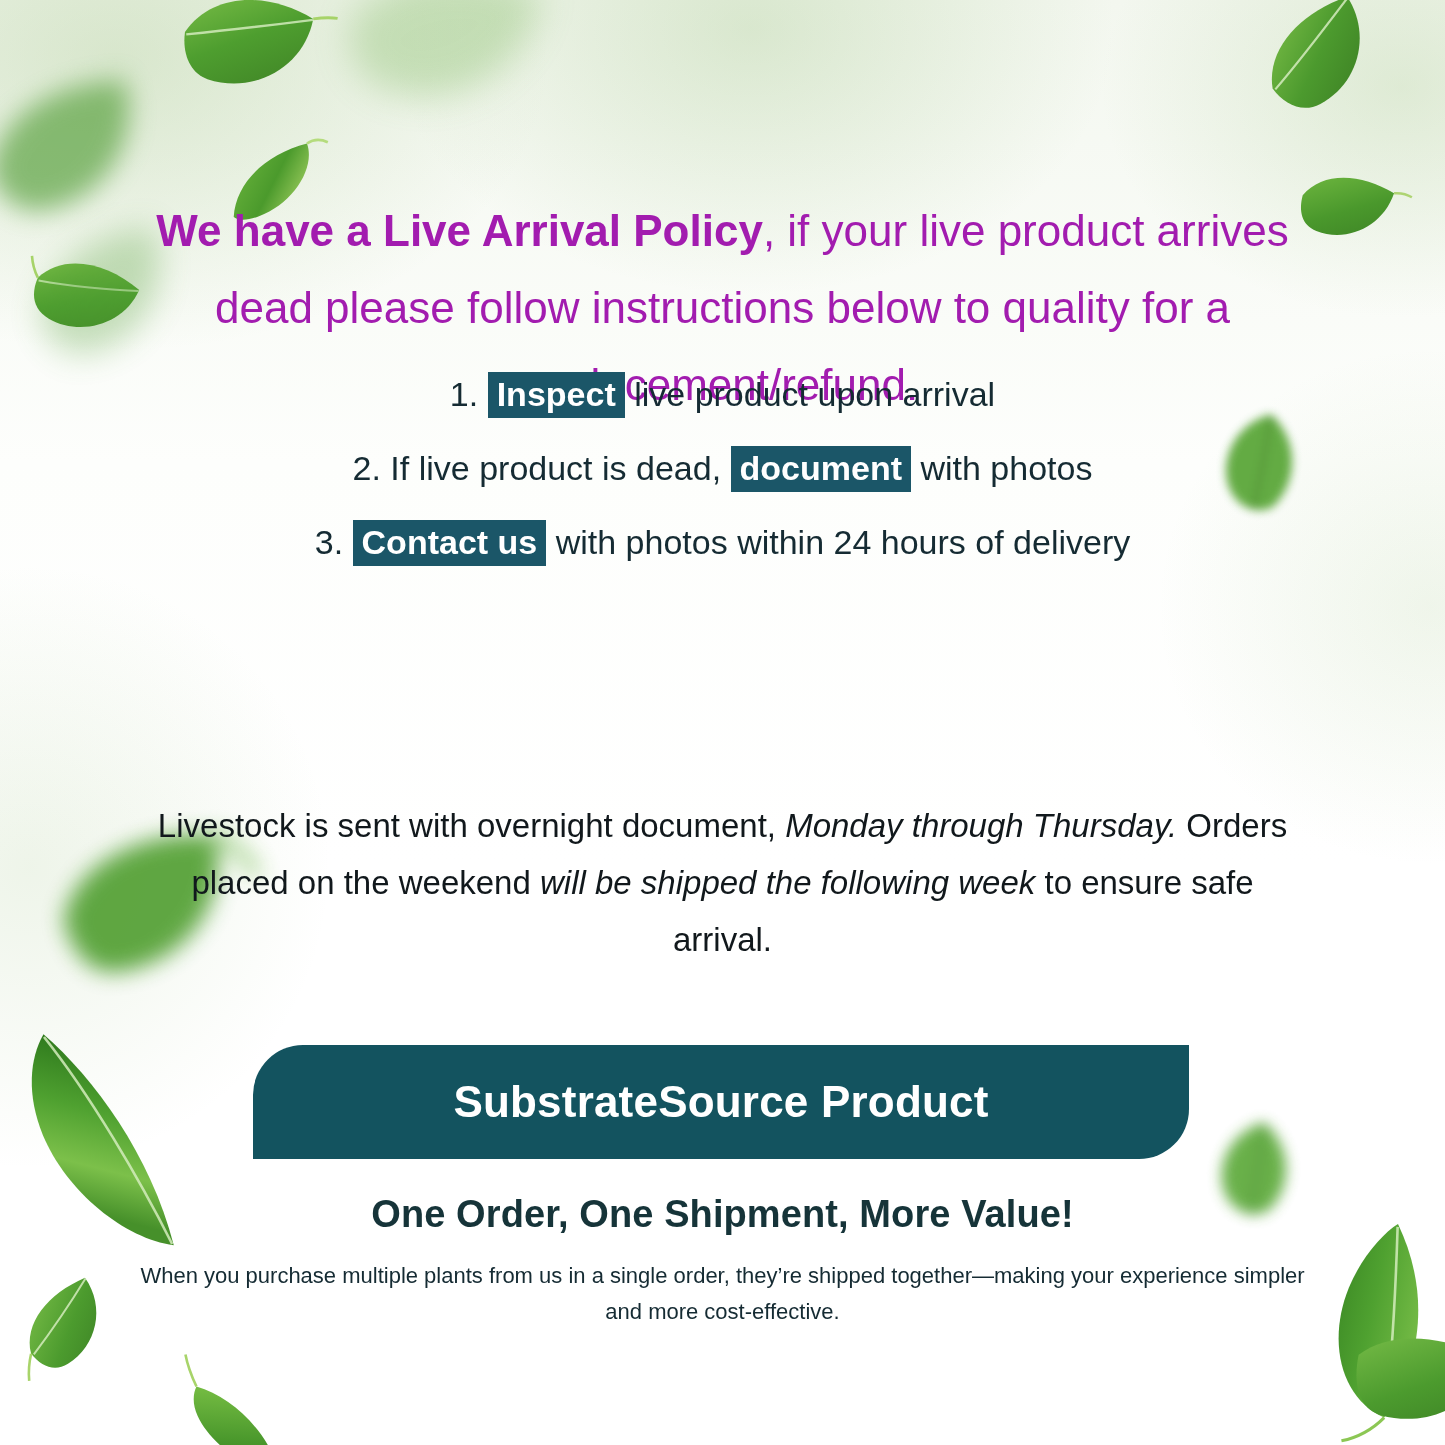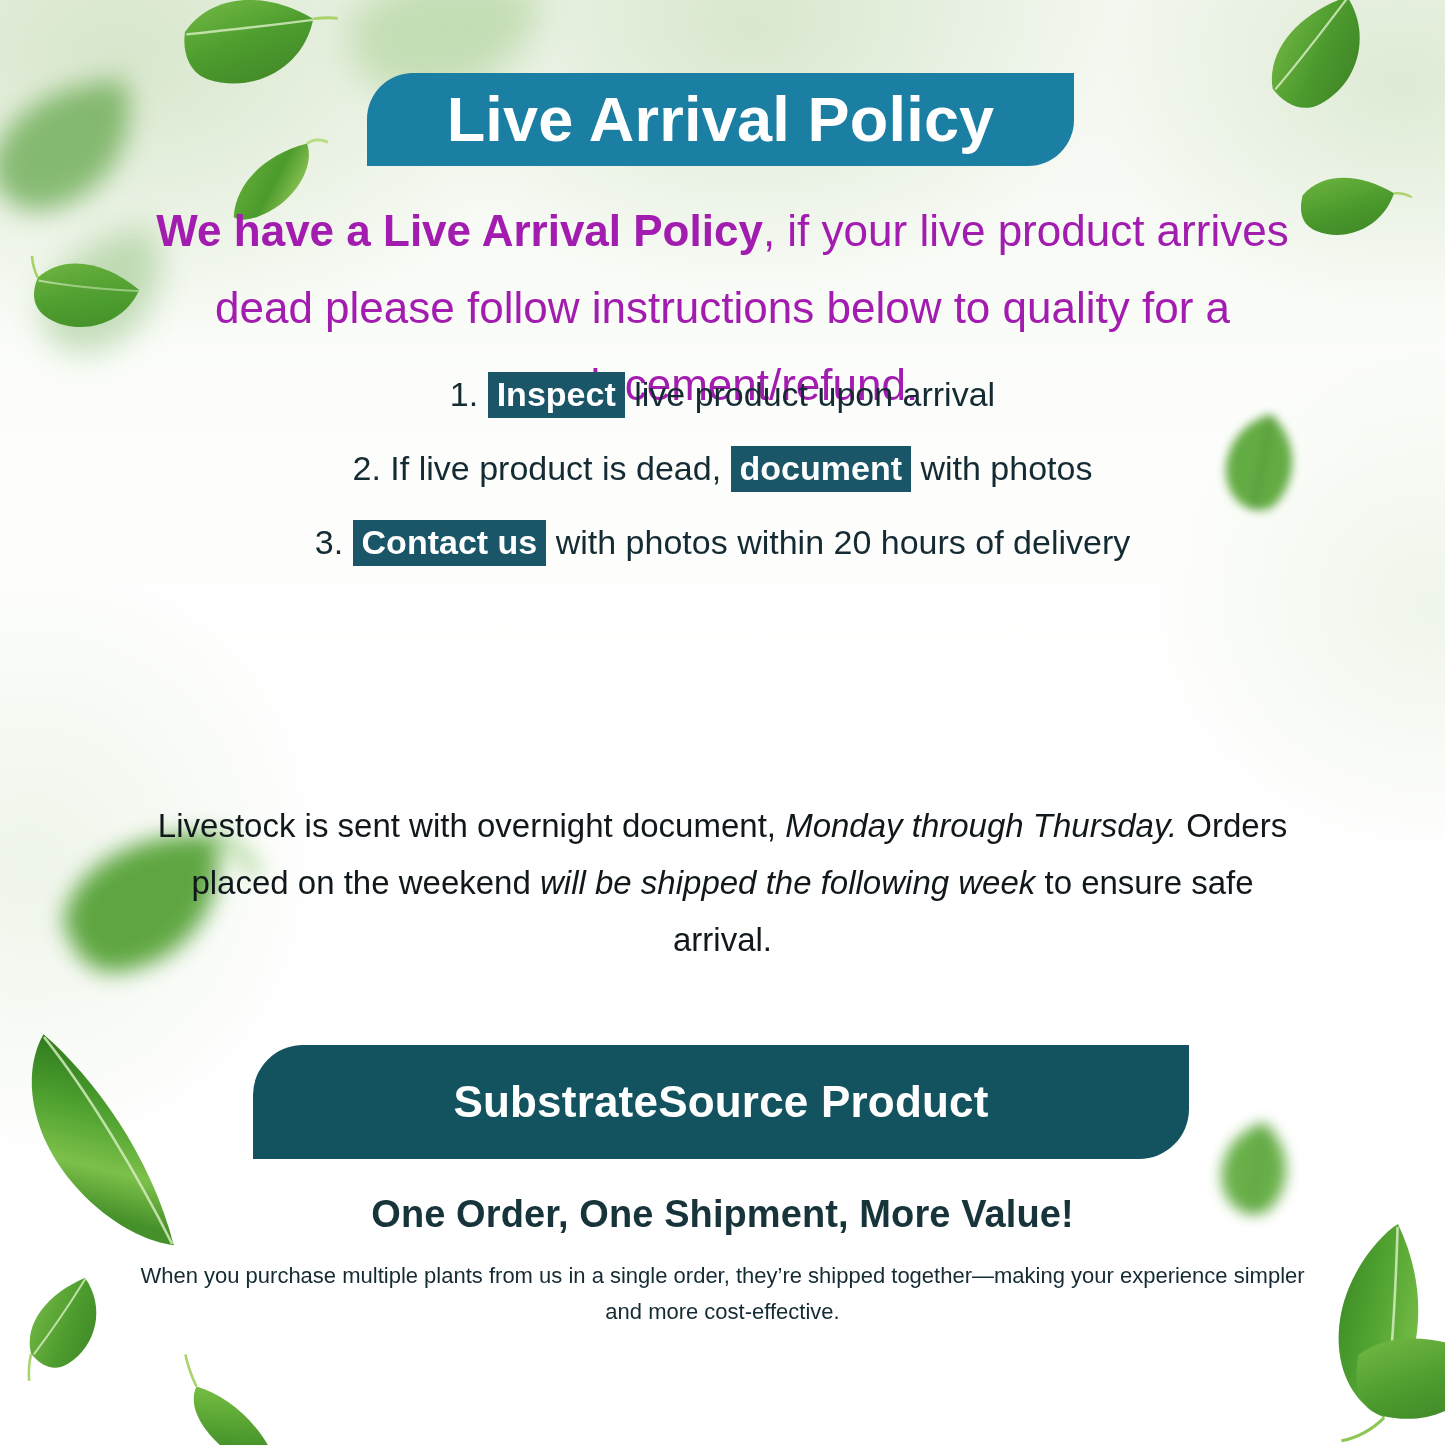--- a/index.html
+++ b/index.html
@@ -368,23 +368,20 @@
   <div class="leaf" style="left:340px;top:-40px;width:200px;height:150px;transform:rotate(14deg);filter:blur(18px);opacity:.26;">
     <svg viewBox="0 0 200 150" width="200" height="150">
       <path d="M10 86 C28 26 108 -6 190 10 C194 82 142 142 70 142 C36 142 14 120 10 86 Z" fill="#5aa633"></path>
     </svg>
   </div>
 
 </div>
 
 <div class="page">
 
-  <div class="banner banner-arrival">
-    <span>Live Arrival Policy</span>
-  </div>
 
   <p class="intro">
     <span class="lead">We have a Live Arrival Policy</span><span>, if your live product arrives dead please follow instructions below to quality for a replacement/refund.</span>
   </p>
 
   <div class="steps">
 
     <div class="step">
       <span class="step-num">1.</span>
       <span class="hl">Inspect</span>
@@ -394,21 +391,21 @@
     <div class="step">
       <span class="step-num">2.</span>
       <span>If live product is dead,</span>
       <span class="hl">document</span>
       <span>with photos</span>
     </div>
 
     <div class="step">
       <span class="step-num">3.</span>
       <span class="hl">Contact us</span>
-      <span>with photos within 20 hours of delivery</span>
+      <span>with photos within 24 hours of delivery</span>
     </div>
 
   </div>
 
 
   <p class="shipping">
     <span>Livestock is sent with overnight document, </span><em>Monday through Thursday.</em>
     <span>Orders placed on the weekend </span><em>will be shipped the following week</em>
     <span>to ensure safe arrival.</span>
   </p>

